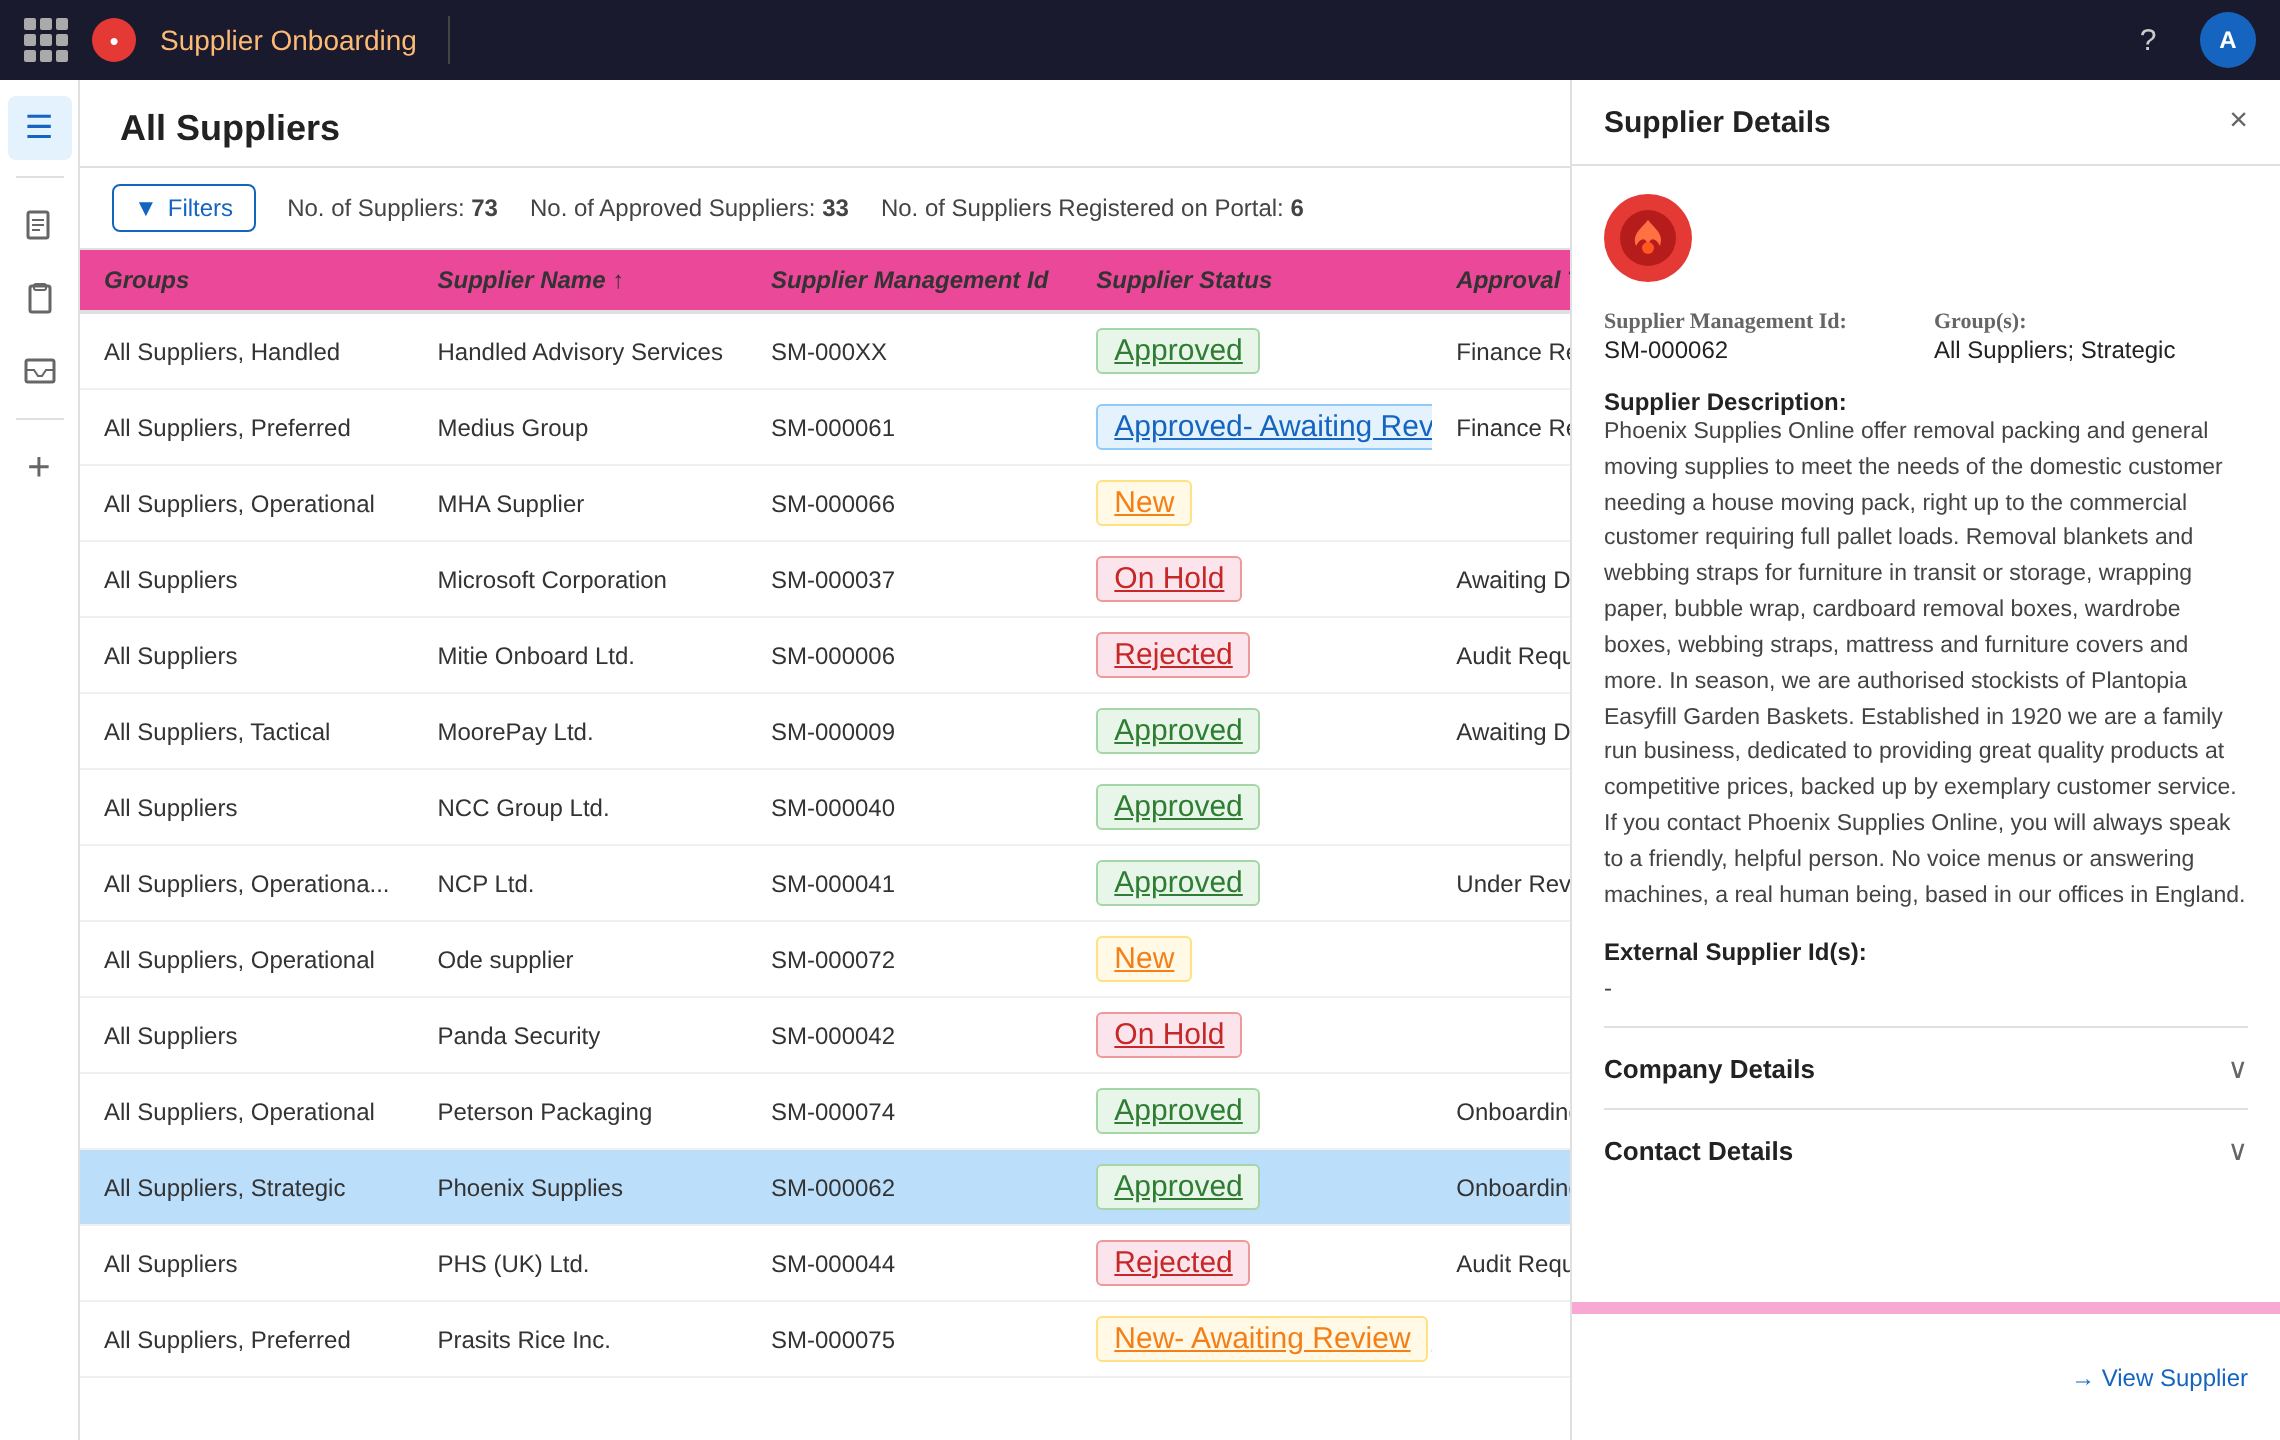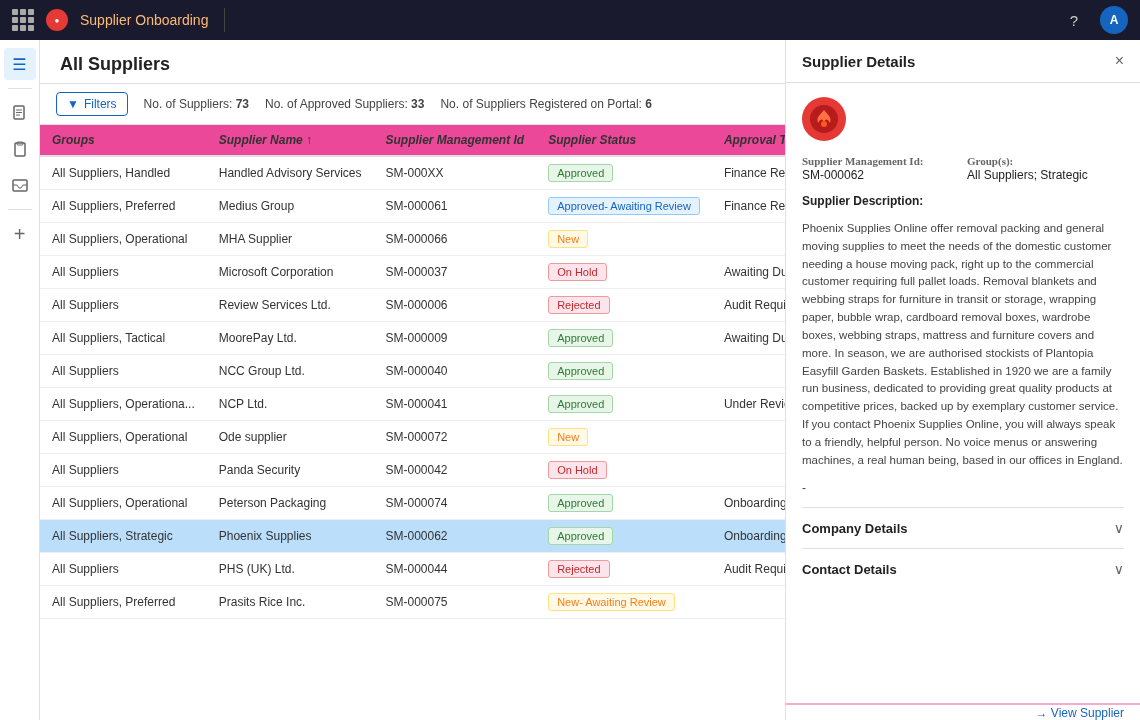--- a/index.html
+++ b/index.html
@@ -42,21 +42,21 @@
     .stat-num { font-weight: 600; }
 
     
     .table-area { flex: 1; overflow-y: auto; background: #fff; position: relative; }
     table { width: 100%; border-collapse: collapse; font-size: 12px; }
     thead th { background: #ec4899; font-weight: 600; color: #333; padding: 8px 12px; border-bottom: 2px solid #e0e0e0; text-align: left; white-space: nowrap; position: sticky; top: 0; z-index: 2; font-style: italic; }
     tbody tr { border-bottom: 1px solid #f0f0f0; }
     tbody tr.selected { background: #bbdefb; }
     tbody td { padding: 7px 12px; color: #333; white-space: nowrap; overflow: hidden; text-overflow: ellipsis; max-width: 180px; }
 
-    .badge { display: inline-block; padding: 2px 8px; border-radius: 3px; font-size: 11px; font-weight: 500; }
+    .badge { display: inline-block; padding: 2px 8px; border-radius: 3px; font-size: 15px; font-weight: 500; text-decoration: underline; }
     .badge-approved { background: #e8f5e9; color: #2e7d32; border: 1px solid #a5d6a7; }
     .badge-new { background: #fff9e6; color: #f57f17; border: 1px solid #ffe082; }
     .badge-onhold { background: #fce4ec; color: #c62828; border: 1px solid #ef9a9a; }
     .badge-rejected { background: #fce4ec; color: #c62828; border: 1px solid #ef9a9a; }
     .badge-awaiting { background: #e3f2fd; color: #1565c0; border: 1px solid #90caf9; }
 
     
     .detail-panel {
       width: 355px; background: #fff; border-left: 1px solid #e0e0e0;
       display: flex; flex-direction: column; overflow: hidden; position: relative;
@@ -72,32 +72,32 @@
     .supplier-logo svg { width: 28px; height: 28px; }
     .supplier-name { font-size: 16px; font-weight: 600; color: #222; }
     .portal-badge { display: inline-block; background: #3949ab; color: #fff; font-size: 10px; padding: 2px 7px; border-radius: 3px; margin-left: 6px; }
 
     .onboard-btn { width: 100%; padding: 8px; border: 1px solid #1565c0; background: #fff; color: #1565c0; border-radius: 4px; font-size: 13px; cursor: pointer; margin-bottom: 14px; }
 
     .meta-grid { display: grid; grid-template-columns: 1fr 1fr; gap: 4px 8px; margin-bottom: 12px; }
     .meta-label { font-size: 11px; color: #666; font-weight: 600; font-family: Liberation Serif, serif; }
     .meta-value { font-size: 12px; color: #222; margin-top: 1px; }
 
-    .desc-title { font-size: 12px; font-weight: 700; color: #222; margin-bottom: 12px; }
+    .desc-title { font-size: 12px; font-weight: 700; color: #222; margin-bottom: 0; }
     .desc-text { font-size: 11.5px; color: #444; line-height: 1.55; margin-bottom: 12px; }
 
     .ext-label { font-size: 12px; font-weight: 700; color: #222; margin-bottom: 4px; }
     .ext-value { font-size: 12px; color: #444; margin-bottom: 12px; }
 
     .accordion-item { border-top: 1px solid #e0e0e0; }
     .accordion-header { display: flex; align-items: center; justify-content: space-between; padding: 12px 0; cursor: pointer; }
     .accordion-title { font-size: 13px; font-weight: 600; color: #222; }
     .accordion-chevron { color: #666; font-size: 14px; }
 
-    .panel-footer { padding: 0 16px; border-top: 2px solid #f9a8d4; text-align: right; }
+    .panel-footer { padding: 24px 16px; border-top: 6px solid #f9a8d4; text-align: right; }
     .view-supplier-link { color: #1565c0; font-size: 12px; text-decoration: none; cursor: pointer; }
     .view-supplier-link::before { content: '→ '; }
   </style>
 </head>
 <body>
 
 <div class="topbar">
   <div class="topbar-grid-icon">
     <span></span>
       <span></span>
@@ -204,21 +204,21 @@
     </tr>
             <tr>
       <td>All Suppliers</td>
       <td>Microsoft Corporation</td>
       <td>SM-000037</td>
       <td><span class="badge badge-onhold">On Hold</span></td>
       <td>Awaiting Due Dilige...</td>
     </tr>
             <tr>
       <td>All Suppliers</td>
-      <td>Review Services Ltd.</td>
+      <td>Mitie Onboard Ltd.</td>
       <td>SM-000006</td>
       <td><span class="badge badge-rejected">Rejected</span></td>
       <td>Audit Required (on...</td>
     </tr>
             <tr>
       <td>All Suppliers, Tactical</td>
       <td>MoorePay Ltd.</td>
       <td>SM-000009</td>
       <td><span class="badge badge-approved">Approved</span></td>
       <td>Awaiting Due Dilige...</td>
@@ -308,20 +308,21 @@
         </div>
         <div>
           <div class="meta-label">Group(s):</div>
           <div class="meta-value">All Suppliers; Strategic</div>
         </div>
       </div>
 
       <div class="desc-title">Supplier Description:</div>
       <div class="desc-text">Phoenix Supplies Online offer removal packing and general moving supplies to meet the needs of the domestic customer needing a house moving pack, right up to the commercial customer requiring full pallet loads. Removal blankets and webbing straps for furniture in transit or storage, wrapping paper, bubble wrap, cardboard removal boxes, wardrobe boxes, webbing straps, mattress and furniture covers and more. In season, we are authorised stockists of Plantopia Easyfill Garden Baskets. Established in 1920 we are a family run business, dedicated to providing great quality products at competitive prices, backed up by exemplary customer service. If you contact Phoenix Supplies Online, you will always speak to a friendly, helpful person. No voice menus or answering machines, a real human being, based in our offices in England.</div>
 
+      <div class="ext-label">External Supplier Id(s):</div>
       <div class="ext-value">-</div>
 
       <div class="accordion-item">
         <div class="accordion-header">
           <span class="accordion-title">Company Details</span>
           <span class="accordion-chevron">∨</span>
         </div>
       </div>
 
       <div class="accordion-item">

